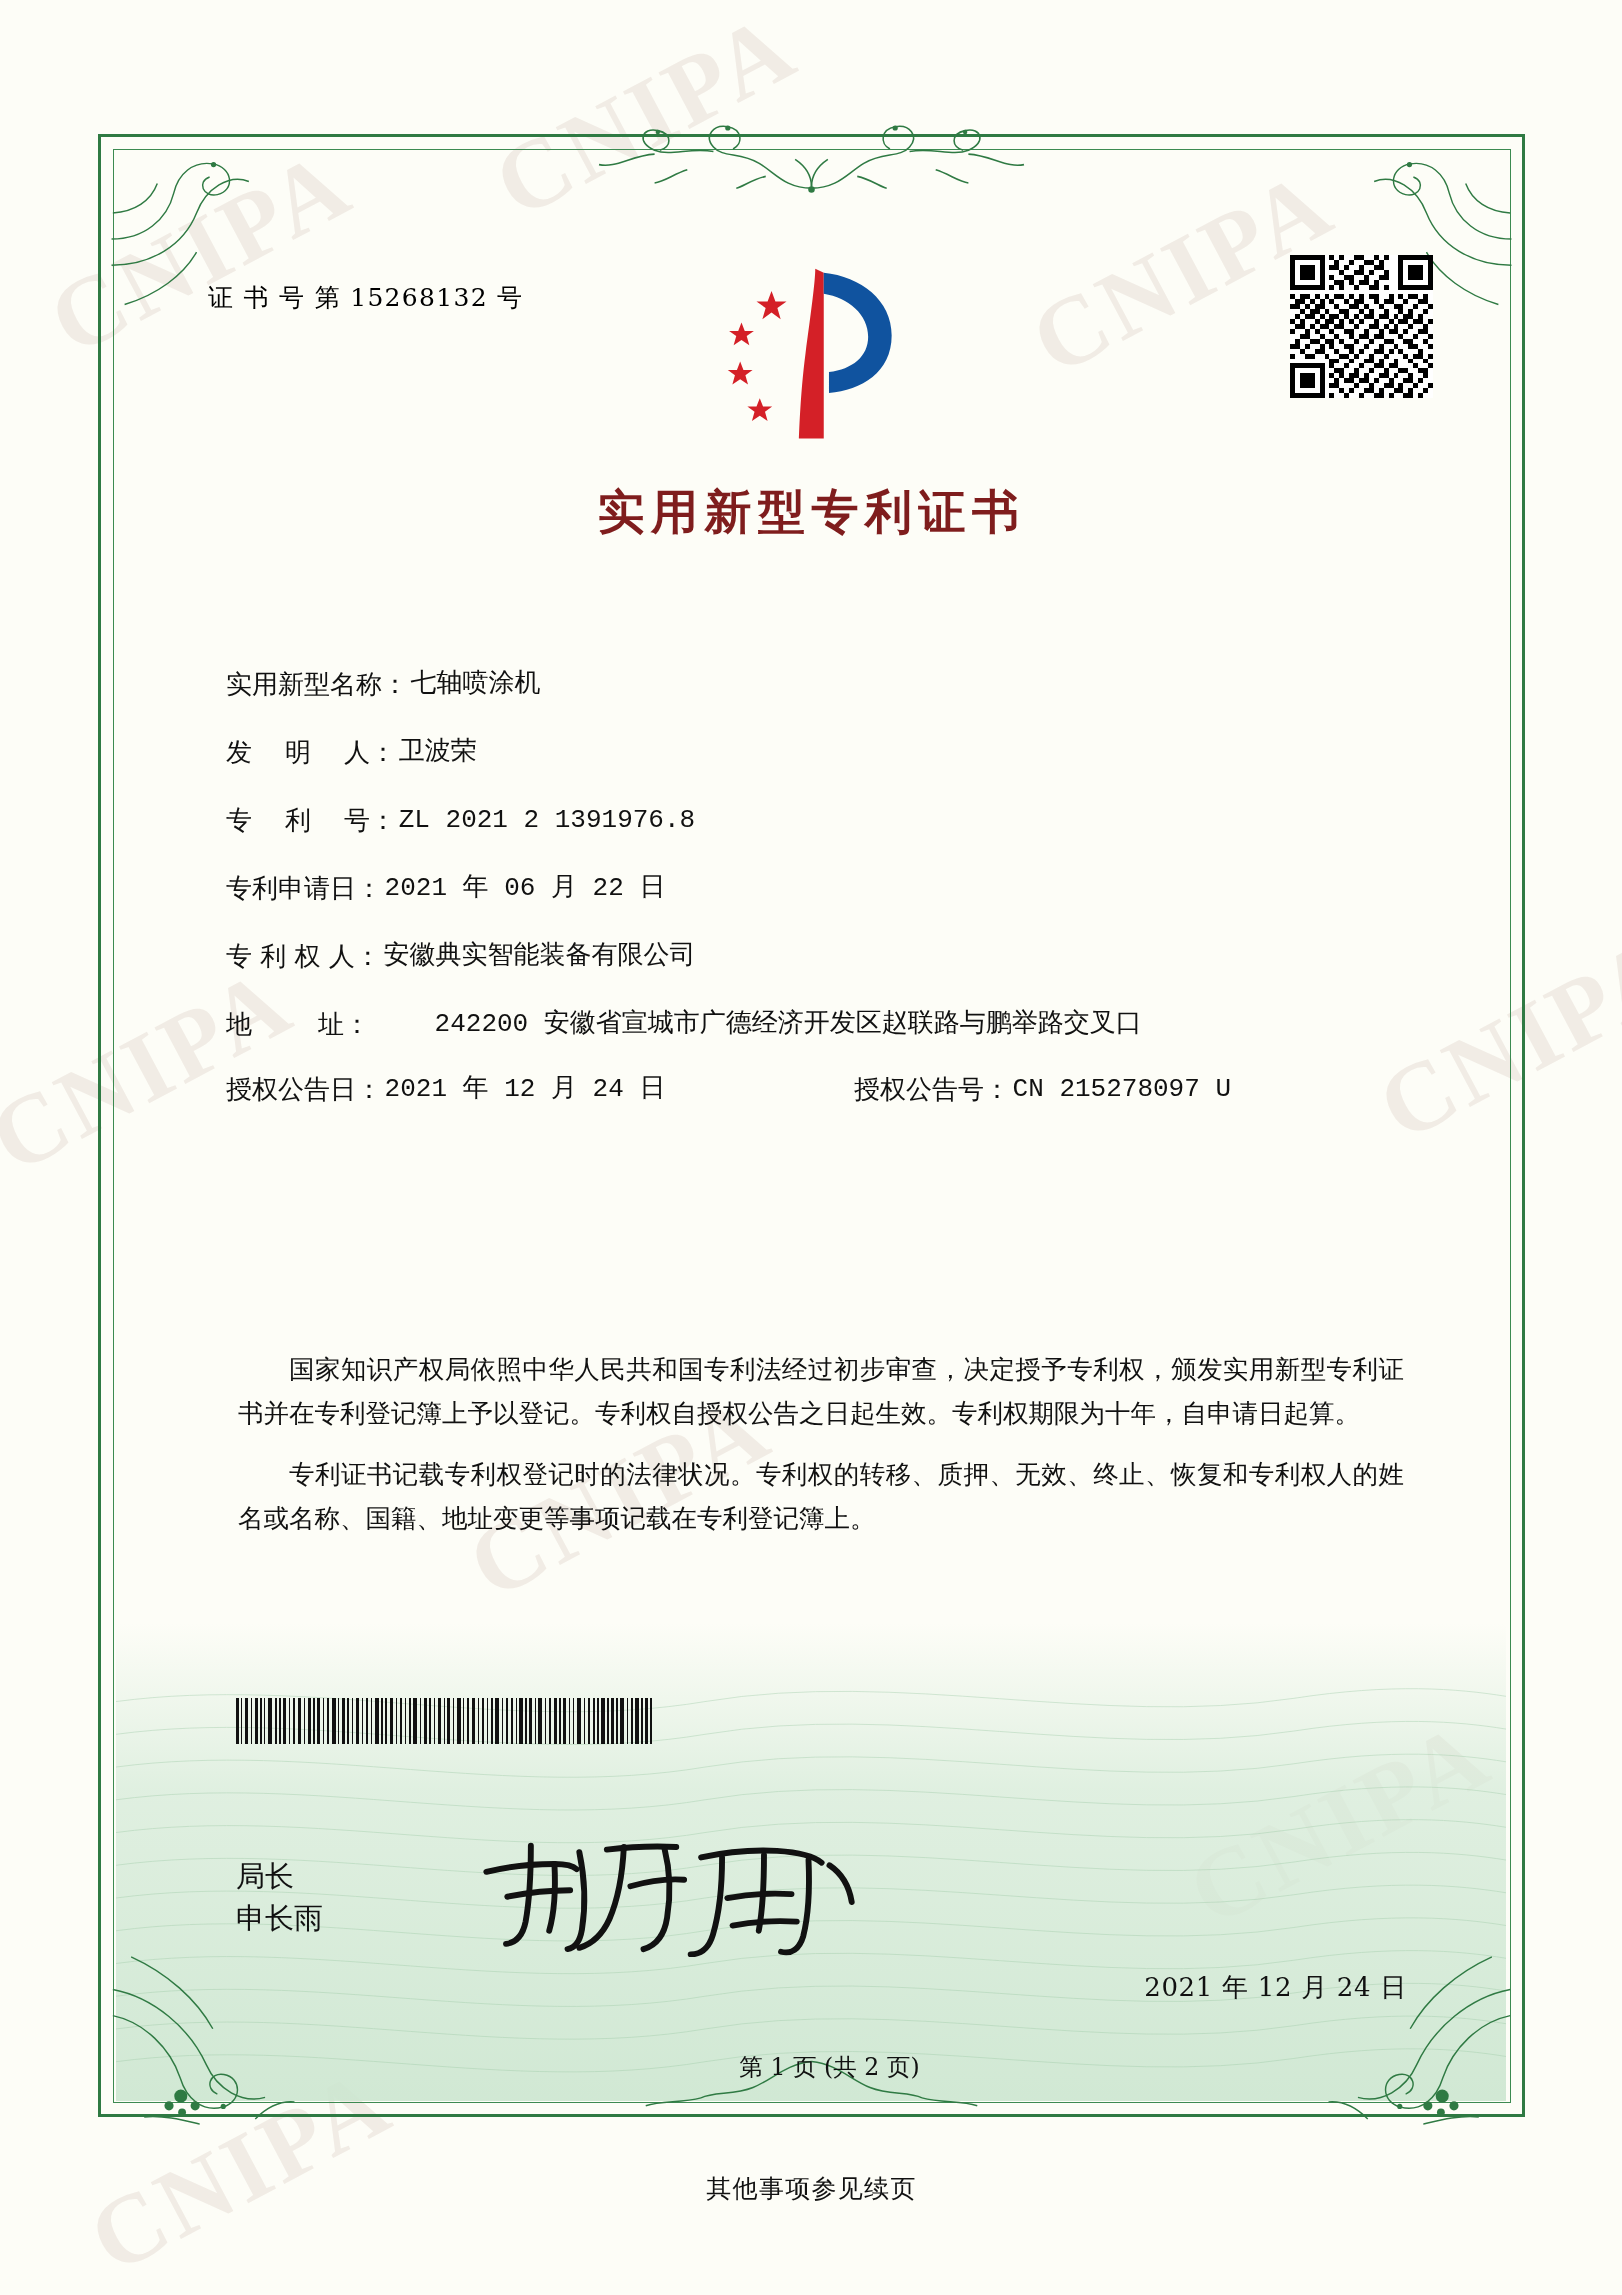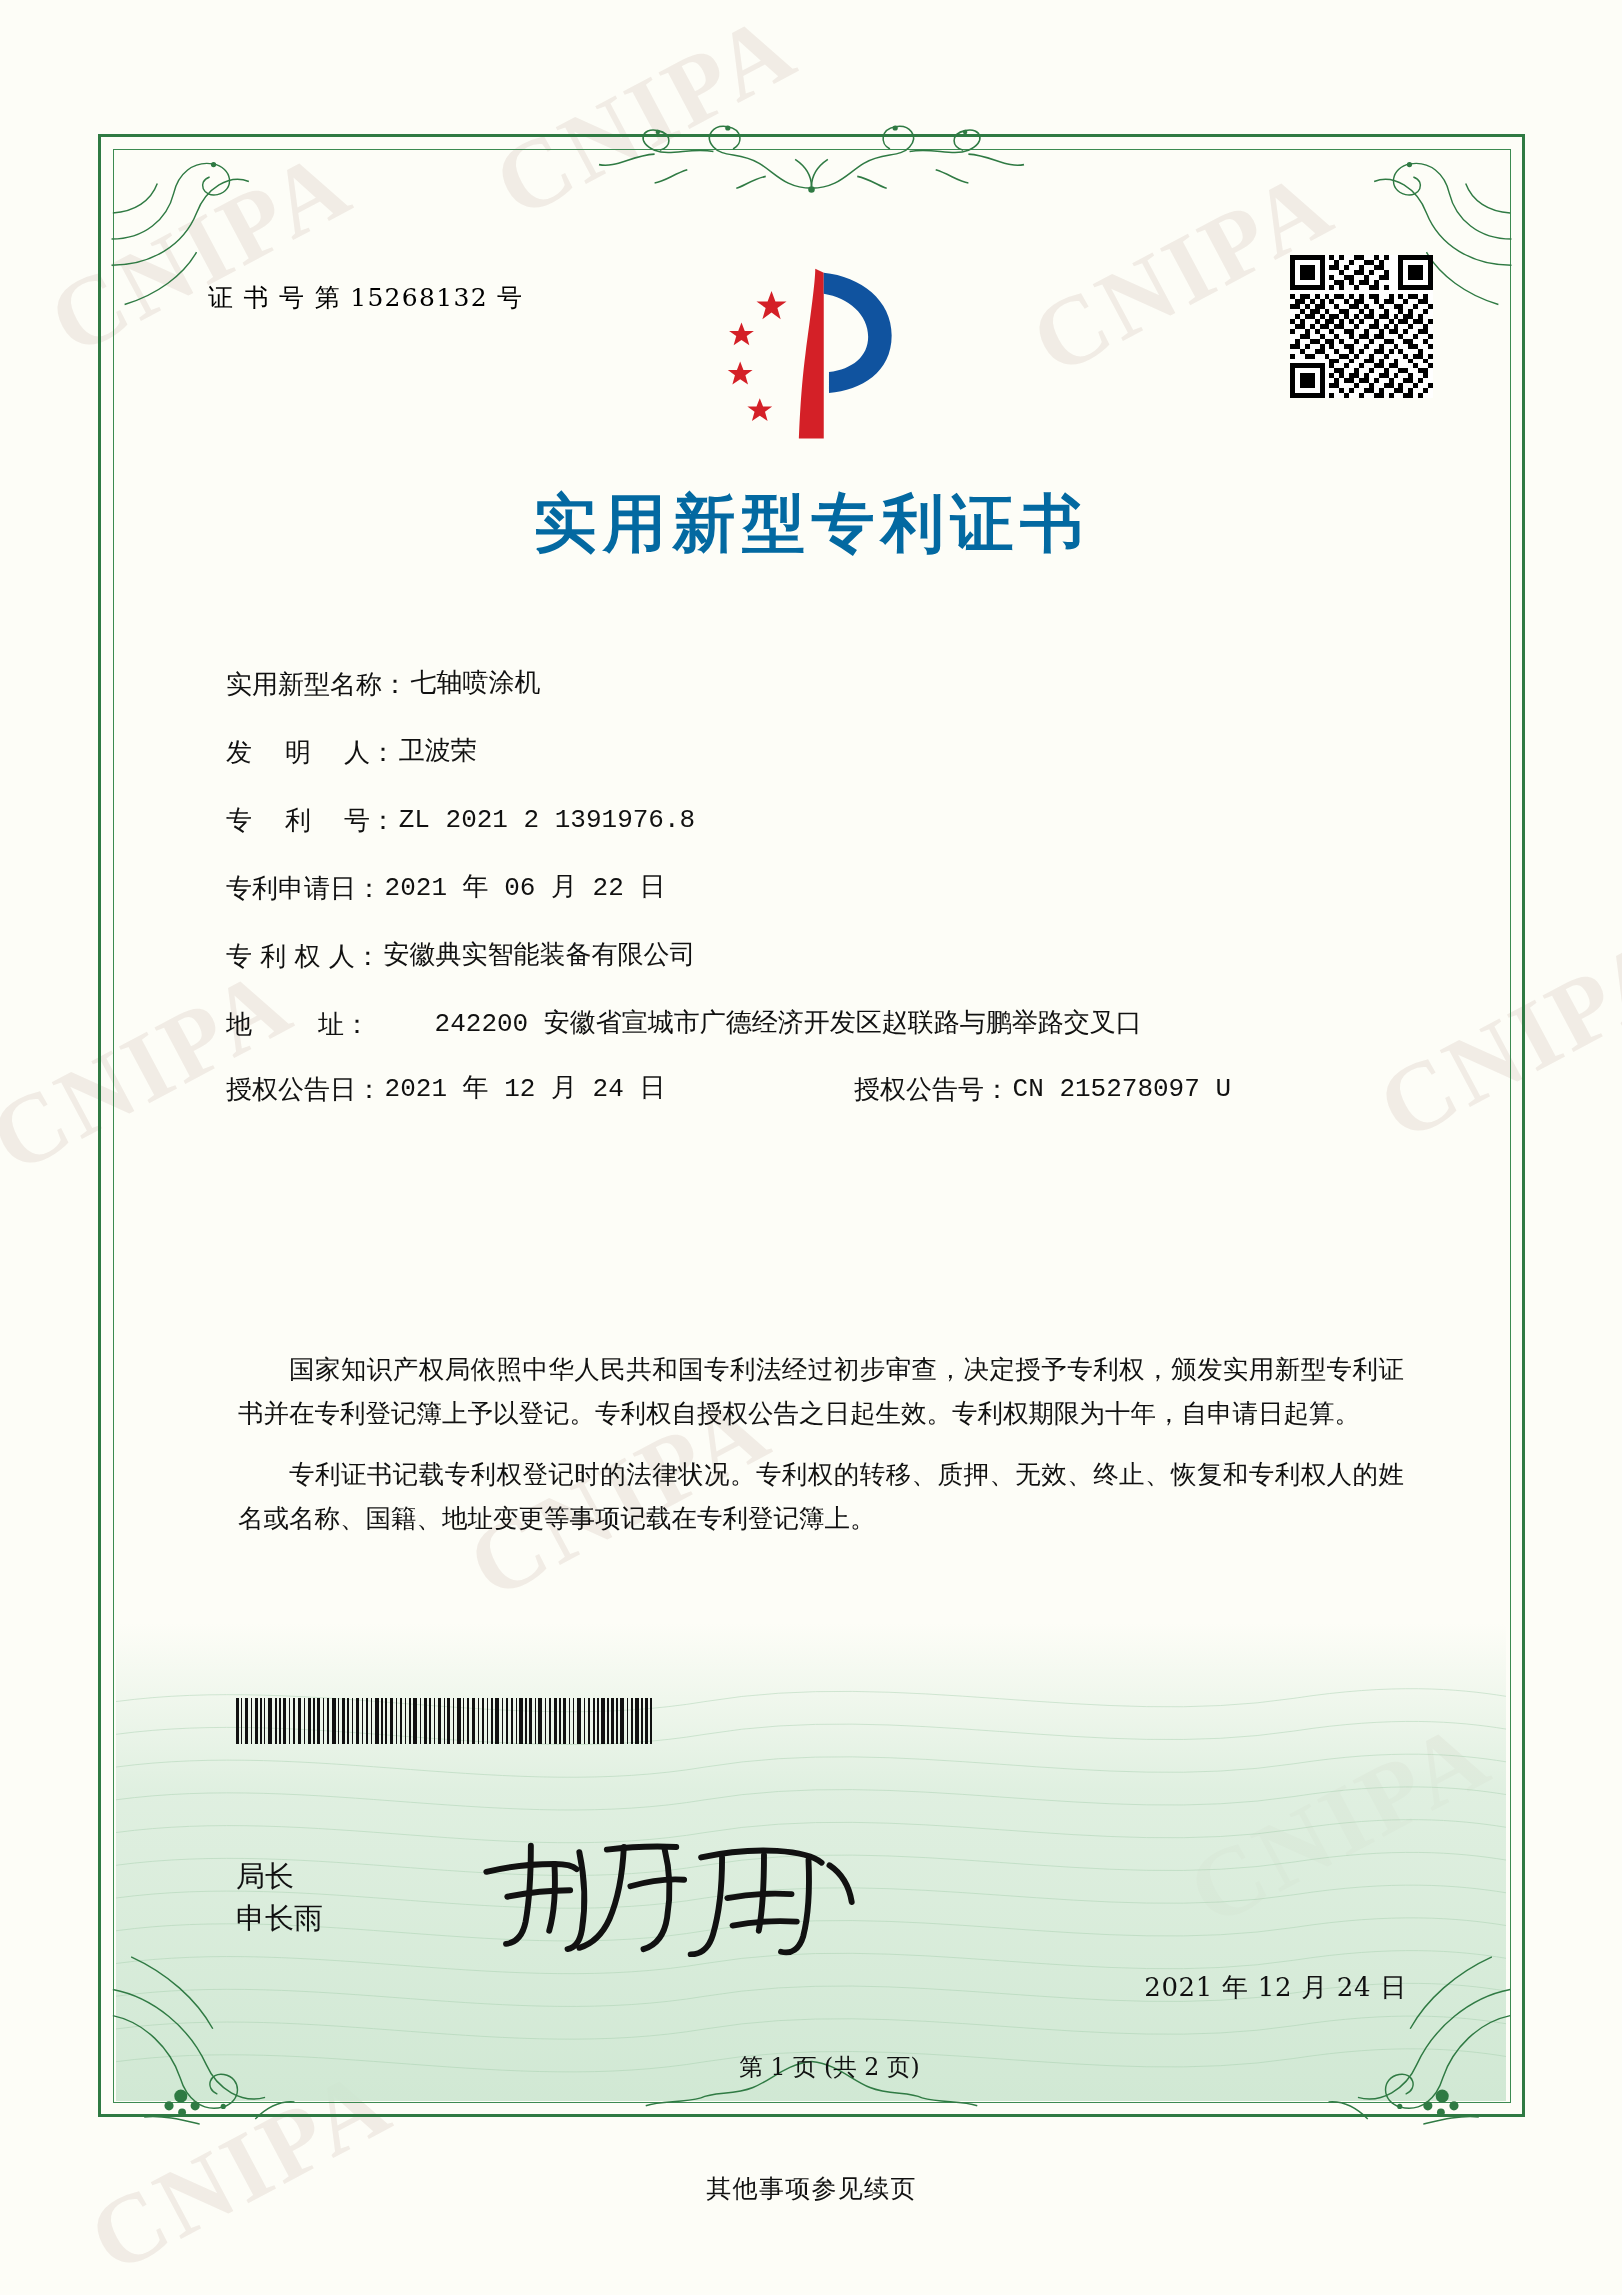--- a/index.html
+++ b/index.html
@@ -79,24 +79,24 @@
     top: 262px;
     width: 222px;
     height: 190px;
   }
   .title {
     position: absolute;
     left: 0;
     right: 0;
     top: 481px;
     text-align: center;
-    font-size: 63px;
+    font-size: 47px;
     font-weight: 700;
     letter-spacing: 6.5px;
-    color: #0369a1;
+    color: #7f1d1d;
     font-family: "DejaVu Serif", "Liberation Serif", serif;
   }
 
   
   .fields {
     position: absolute;
     left: 226px;
     top: 667px;
     width: 1178px;
   }

